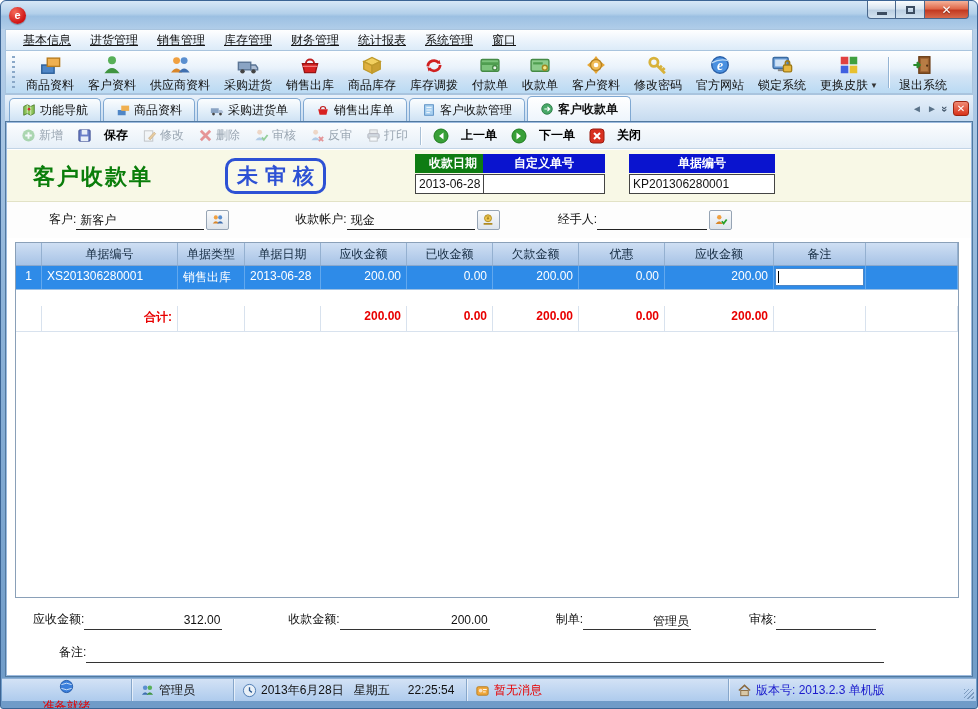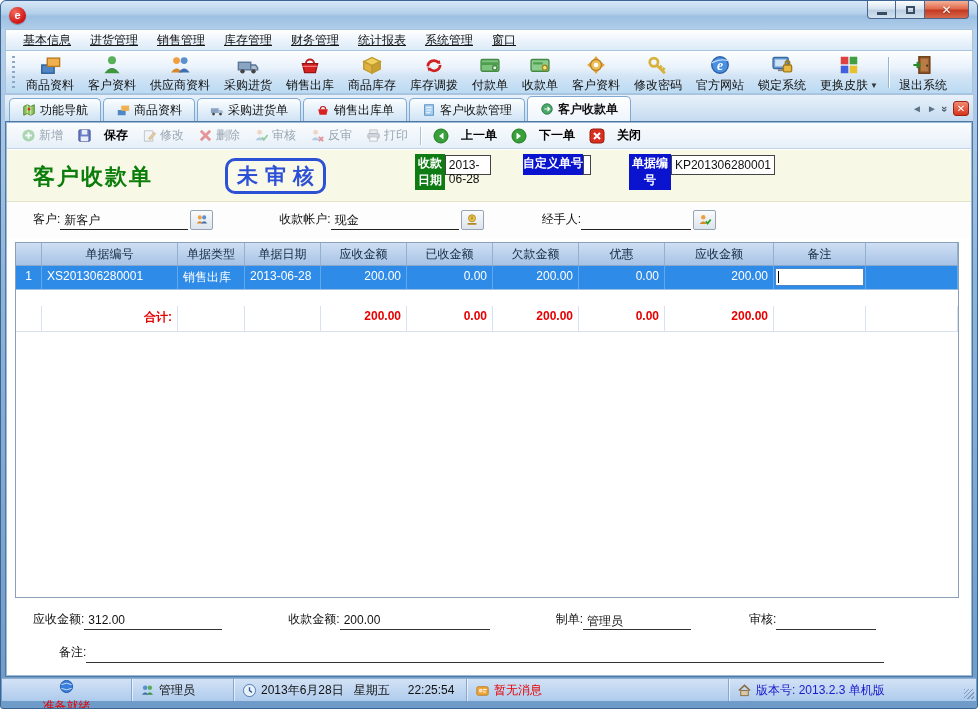--- a/index.html
+++ b/index.html
@@ -77,38 +77,38 @@
   .ft-btn.disabled svg { opacity:.45; }
   .ft-sep { width:1px; height:18px; background:#a9c0d6; box-shadow:1px 0 0 #fff; margin:0 4px; }
 
   
   .form-band { position:absolute; top:28px; left:1px; right:1px; height:52px;
     background:#f8f8e6; border-bottom:1px solid #e2e2c6; }
   .form-title { position:absolute; left:26px; top:12px; font-size:22px; font-weight:bold; color:#0a7d0a;
     letter-spacing:2px; }
   .stamp { position:absolute; left:218px; top:8px; color:#2d51d4; border:3px solid #2d51d4; border-radius:10px;
     font-size:21px; font-weight:bold; letter-spacing:7px; padding:1px 2px 1px 9px; background:rgba(255,255,255,.15);}
-  .hf-group { position:absolute; top:4px; display:flex; flex-direction:row; }
+  .hf-group { position:absolute; top:4px; display:flex; flex-direction:column; }
   .hf-head { color:#fff; font-weight:bold; text-align:center; padding:1px 0; font-size:12px; }
   .hf-head.green { background:#0e7c12; }
   .hf-head.blue { background:#0a14cf; }
   .hf-input { background:#fff; border:1px solid #444; height:20px; margin-top:1px; padding:2px 3px; font-size:12px; }
   .hf-date { left:408px; width:76px; }
-  .hf-custom { left:516px; width:122px; }
+  .hf-custom { left:476px; width:122px; }
   .hf-docno { left:622px; width:146px; }
 
   
   .fields-row { position:absolute; top:80px; left:1px; right:1px; height:36px; background:#fdfdfd;
     display:flex; align-items:center; }
   .field { display:flex; align-items:flex-end; }
   .field .flabel { padding-bottom:2px; }
   .fvalue { border-bottom:1px solid #222; padding:0 2px 2px 4px; height:18px; }
   .lookup-btn { width:23px; height:20px; margin-left:2px; border:1px solid #96a4b4; border-radius:2px;
     background:linear-gradient(#fafbfc,#dde4ec); display:flex; align-items:center; justify-content:center; }
-  .f-customer { margin-left:26px; } .f-customer .fvalue { width:128px; }
+  .f-customer { margin-left:42px; } .f-customer .fvalue { width:128px; }
   .f-account { margin-left:66px; } .f-account .fvalue { width:128px; }
   .f-handler { margin-left:58px; } .f-handler .fvalue { width:110px; }
 
   
   .grid { position:absolute; top:120px; left:9px; right:13px; height:356px; border:1px solid #8aa0b8; background:#fff; overflow:hidden; }
   .grow { display:flex; }
   .gc { flex:0 0 auto; border-right:1px solid #b4c8e0; padding:3px 5px; white-space:nowrap; overflow:hidden; }
   .c0{width:26px; text-align:center;} .c1{width:136px;} .c2{width:67px;} .c3{width:76px;}
   .c4{width:86px;} .c5{width:86px;} .c6{width:86px;} .c7{width:86px;} .c8{width:109px;} .c9{width:92px;}
   .cfill{flex:1 1 auto; border-right:none;}
@@ -116,21 +116,21 @@
   .ghead .gc { text-align:center; color:#13293f; border-right:1px solid #94b0d0; }
   .gsel { background:#2e8be8; color:#fff; height:24px; border-bottom:1px solid #9cc0e4; }
   .gsel .gc { border-right:1px solid rgba(255,255,255,.25); }
   .num { text-align:right; }
   .gtotal { height:26px; color:#e80000; font-weight:bold; border-bottom:1px solid #d8e2ee;margin-top:16px; }
   .gtotal .gc { border-right:1px solid #d8e2ee; }
   .cell-editor { background:#fff; border:1px solid #4a86c8; height:18px; margin:2px 1px; position:relative; }
   .caret { position:absolute; left:2px; top:2px; width:1px; height:12px; background:#000; }
 
   
-  .summary { position:absolute; left:1px; right:1px; top:478px; bottom:1px; background:#fff; padding-top:11px; }
+  .summary { position:absolute; left:1px; right:1px; top:478px; bottom:1px; background:#fff; padding-top:11px;text-align:right; }
   .sumrow1 { display:flex; align-items:flex-end; }
   .sfield { display:flex; align-items:flex-end; }
   .sfield .slabel { padding-bottom:2px; }
   .svalue { border-bottom:1px solid #333; height:17px; padding:0 2px 1px 4px; }
   .s0 { margin-left:26px; } .s0 .svalue { width:138px; }
   .s1 { margin-left:66px; } .s1 .svalue { width:150px; }
   .s2 { margin-left:66px; } .s2 .svalue { width:108px; }
   .s3 { margin-left:58px; } .s3 .svalue { width:100px; }
   .sumrow2 { display:flex; align-items:flex-end; margin-top:14px; }
   .sr { margin-left:52px; } .sr .svalue { width:798px; }

